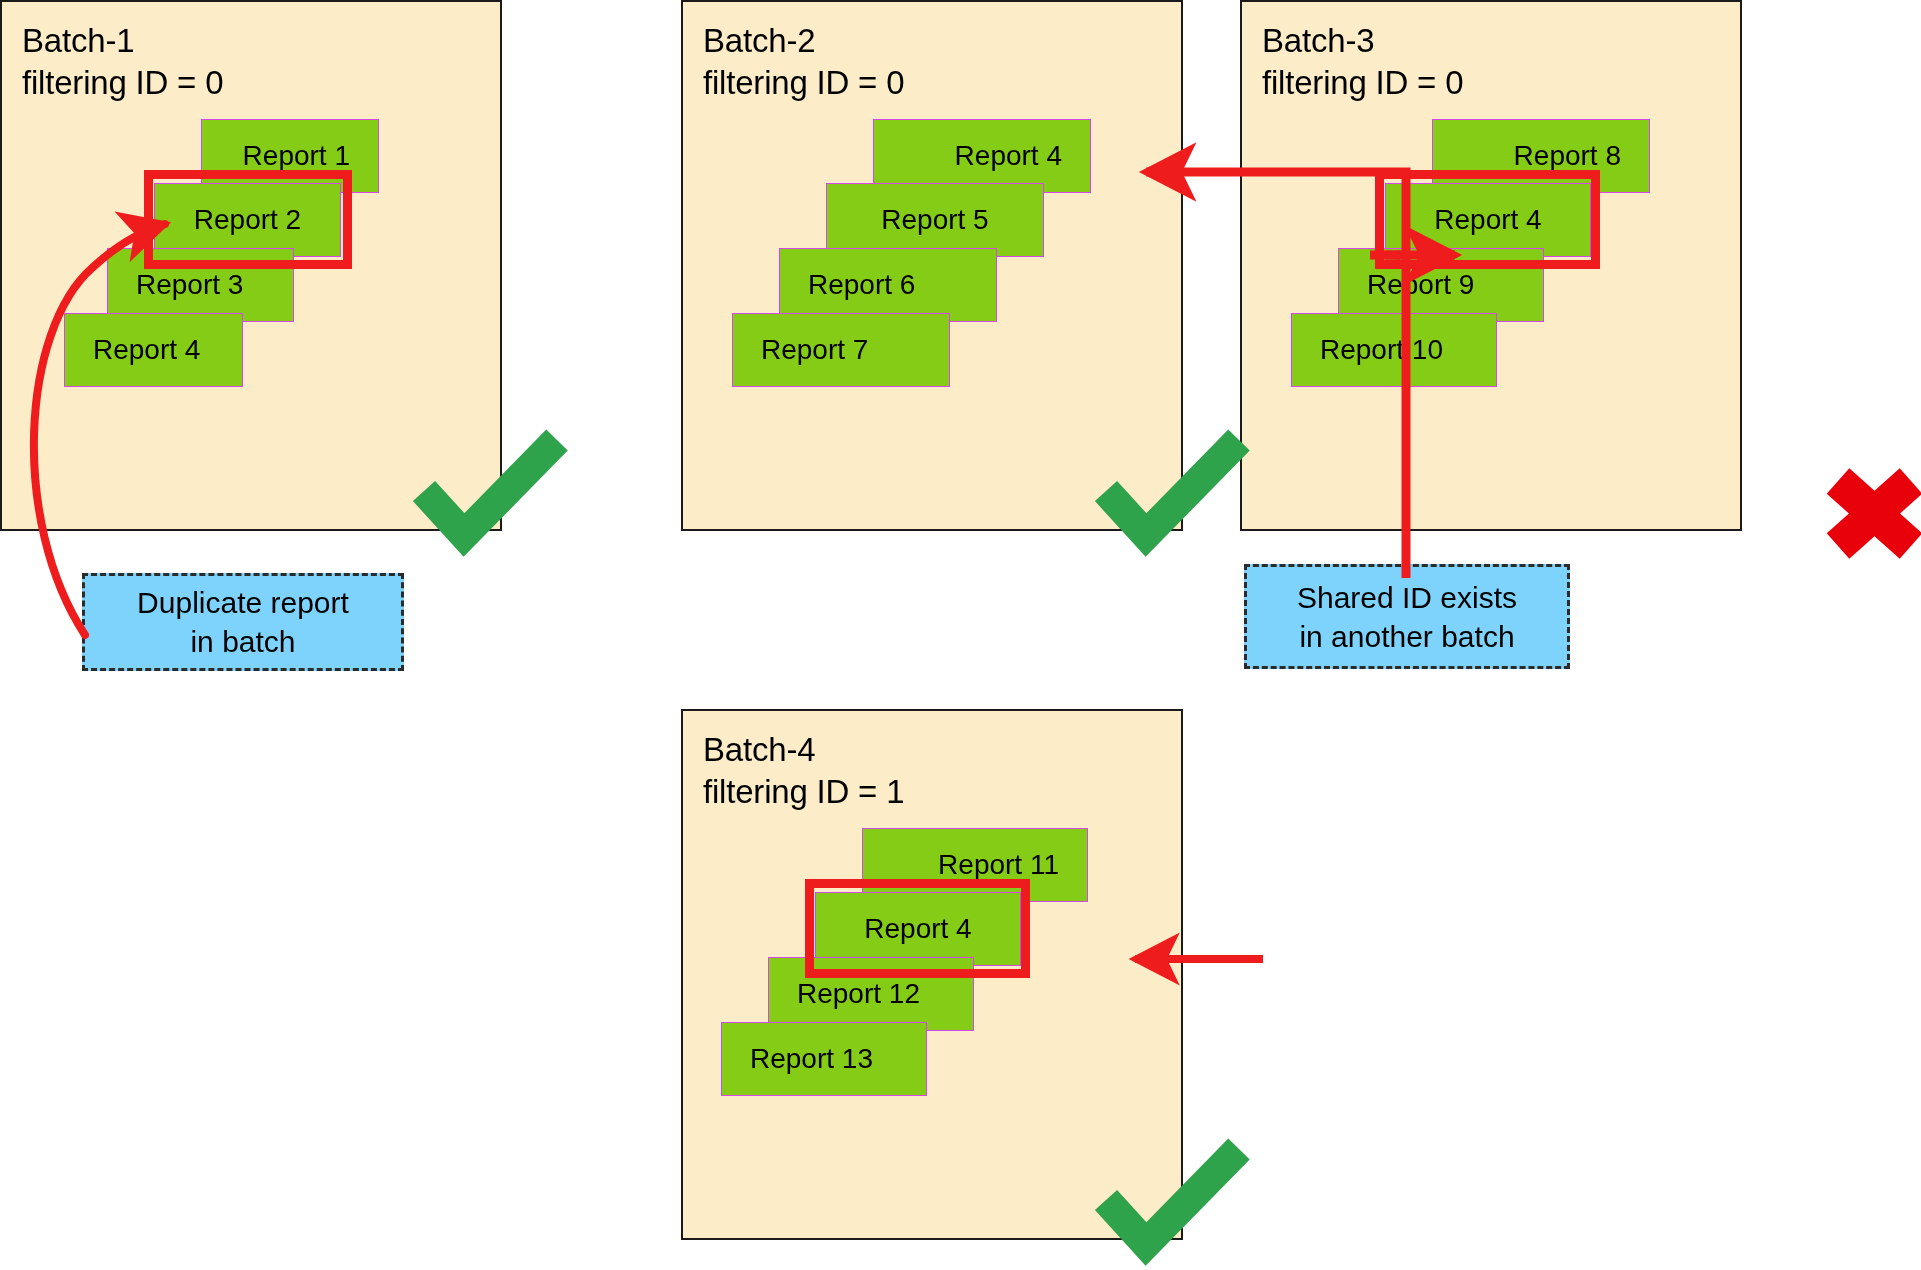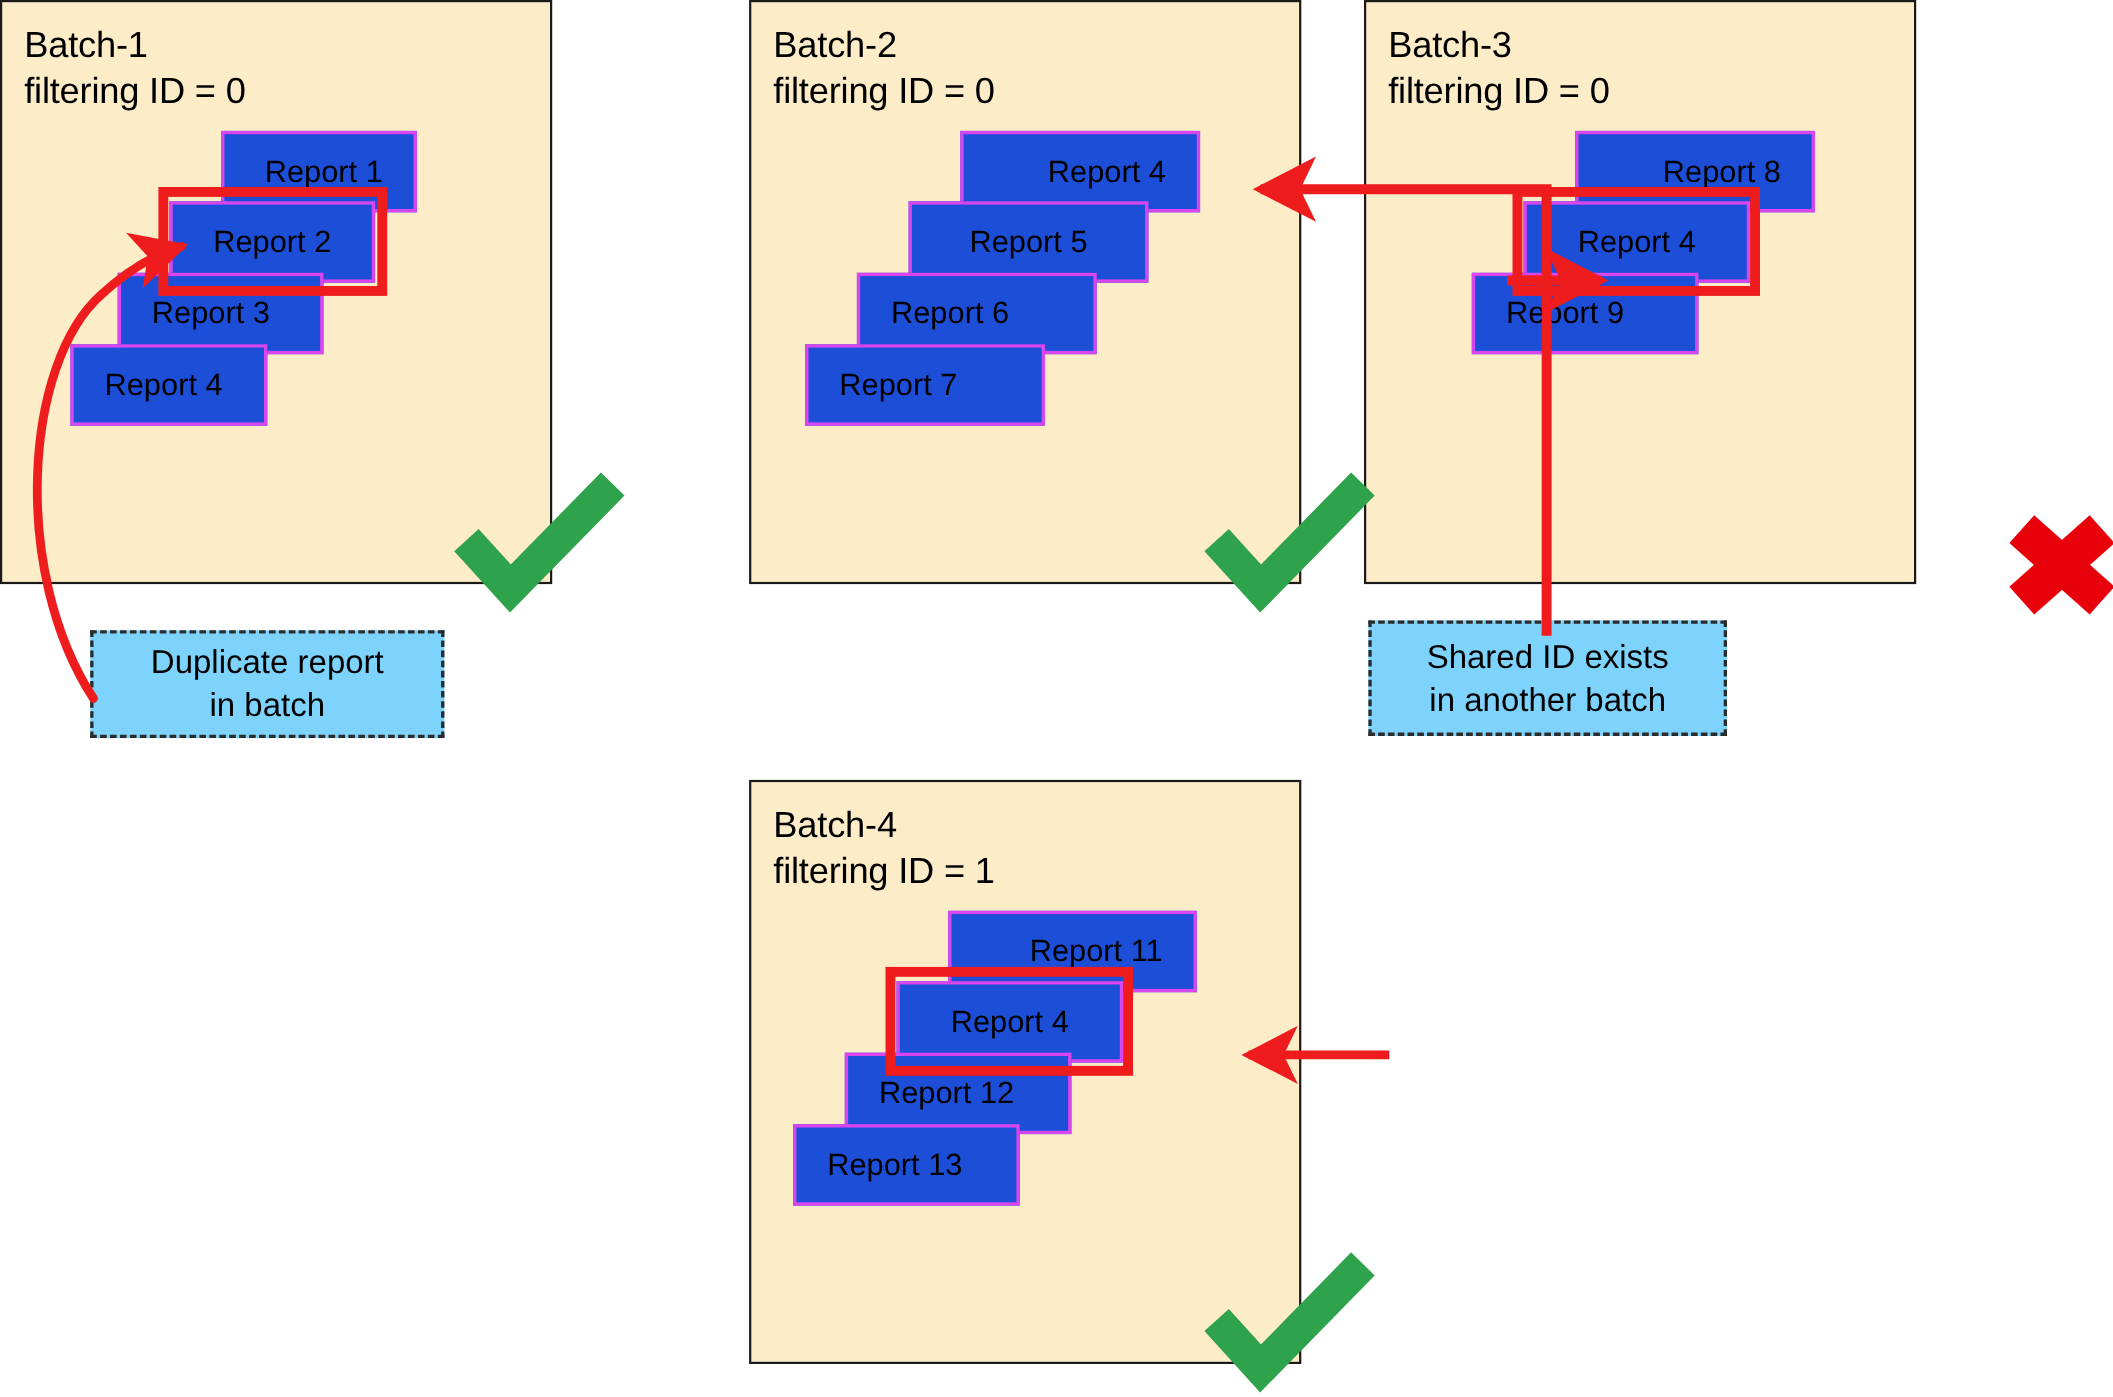--- a/index.html
+++ b/index.html
@@ -35,22 +35,22 @@
     font-size: 33px;
     line-height: 1.28;
     color: #000000;
     white-space: pre;
     letter-spacing: -0.2px;
   }
 
   
   .report {
     position: absolute;
-    background: #1d4ed8;
-    border: 3px solid #d946ef;
+    background: #84cc16;
+    border: 1px solid #d946ef;
     box-sizing: border-box;
     font-size: 28px;
     color: #000000;
     display: flex;
     align-items: center;
     justify-content: center;
     text-align: center;
   }
   .report.shifted-label {
     justify-content: flex-end;
@@ -145,20 +145,23 @@
 
     <div class="report shifted-label" style="left:190px; top:117px; width:218px; height:74px;">
       <span>Report 8</span>
     </div>
     <div class="report" style="left:143px; top:181px; width:206px; height:74px;">
       <span>Report 4</span>
     </div>
     <div class="report shifted-label-left" style="left:96px; top:246px; width:206px; height:74px;">
       <span>Report 9</span>
     </div>
+    <div class="report shifted-label-left" style="left:49px; top:311px; width:206px; height:74px;">
+      <span>Report 10</span>
+    </div>
 
     <div class="highlight-frame" style="left:133px; top:168px; width:225px; height:99px;"></div>
   </div>
 
   <div class="batch" style="left:681px; top:709px; width:502px; height:531px;">
     <div class="batch-title">Batch-4
 filtering ID = 1</div>
 
     <div class="report shifted-label" style="left:179px; top:117px; width:226px; height:74px;">
       <span>Report 11</span>

